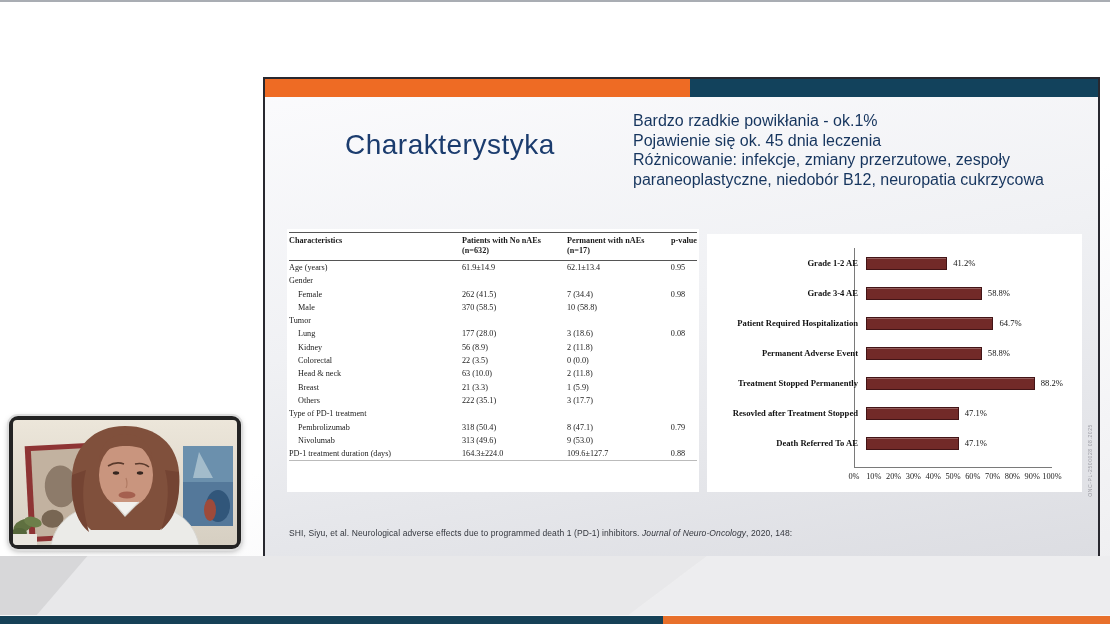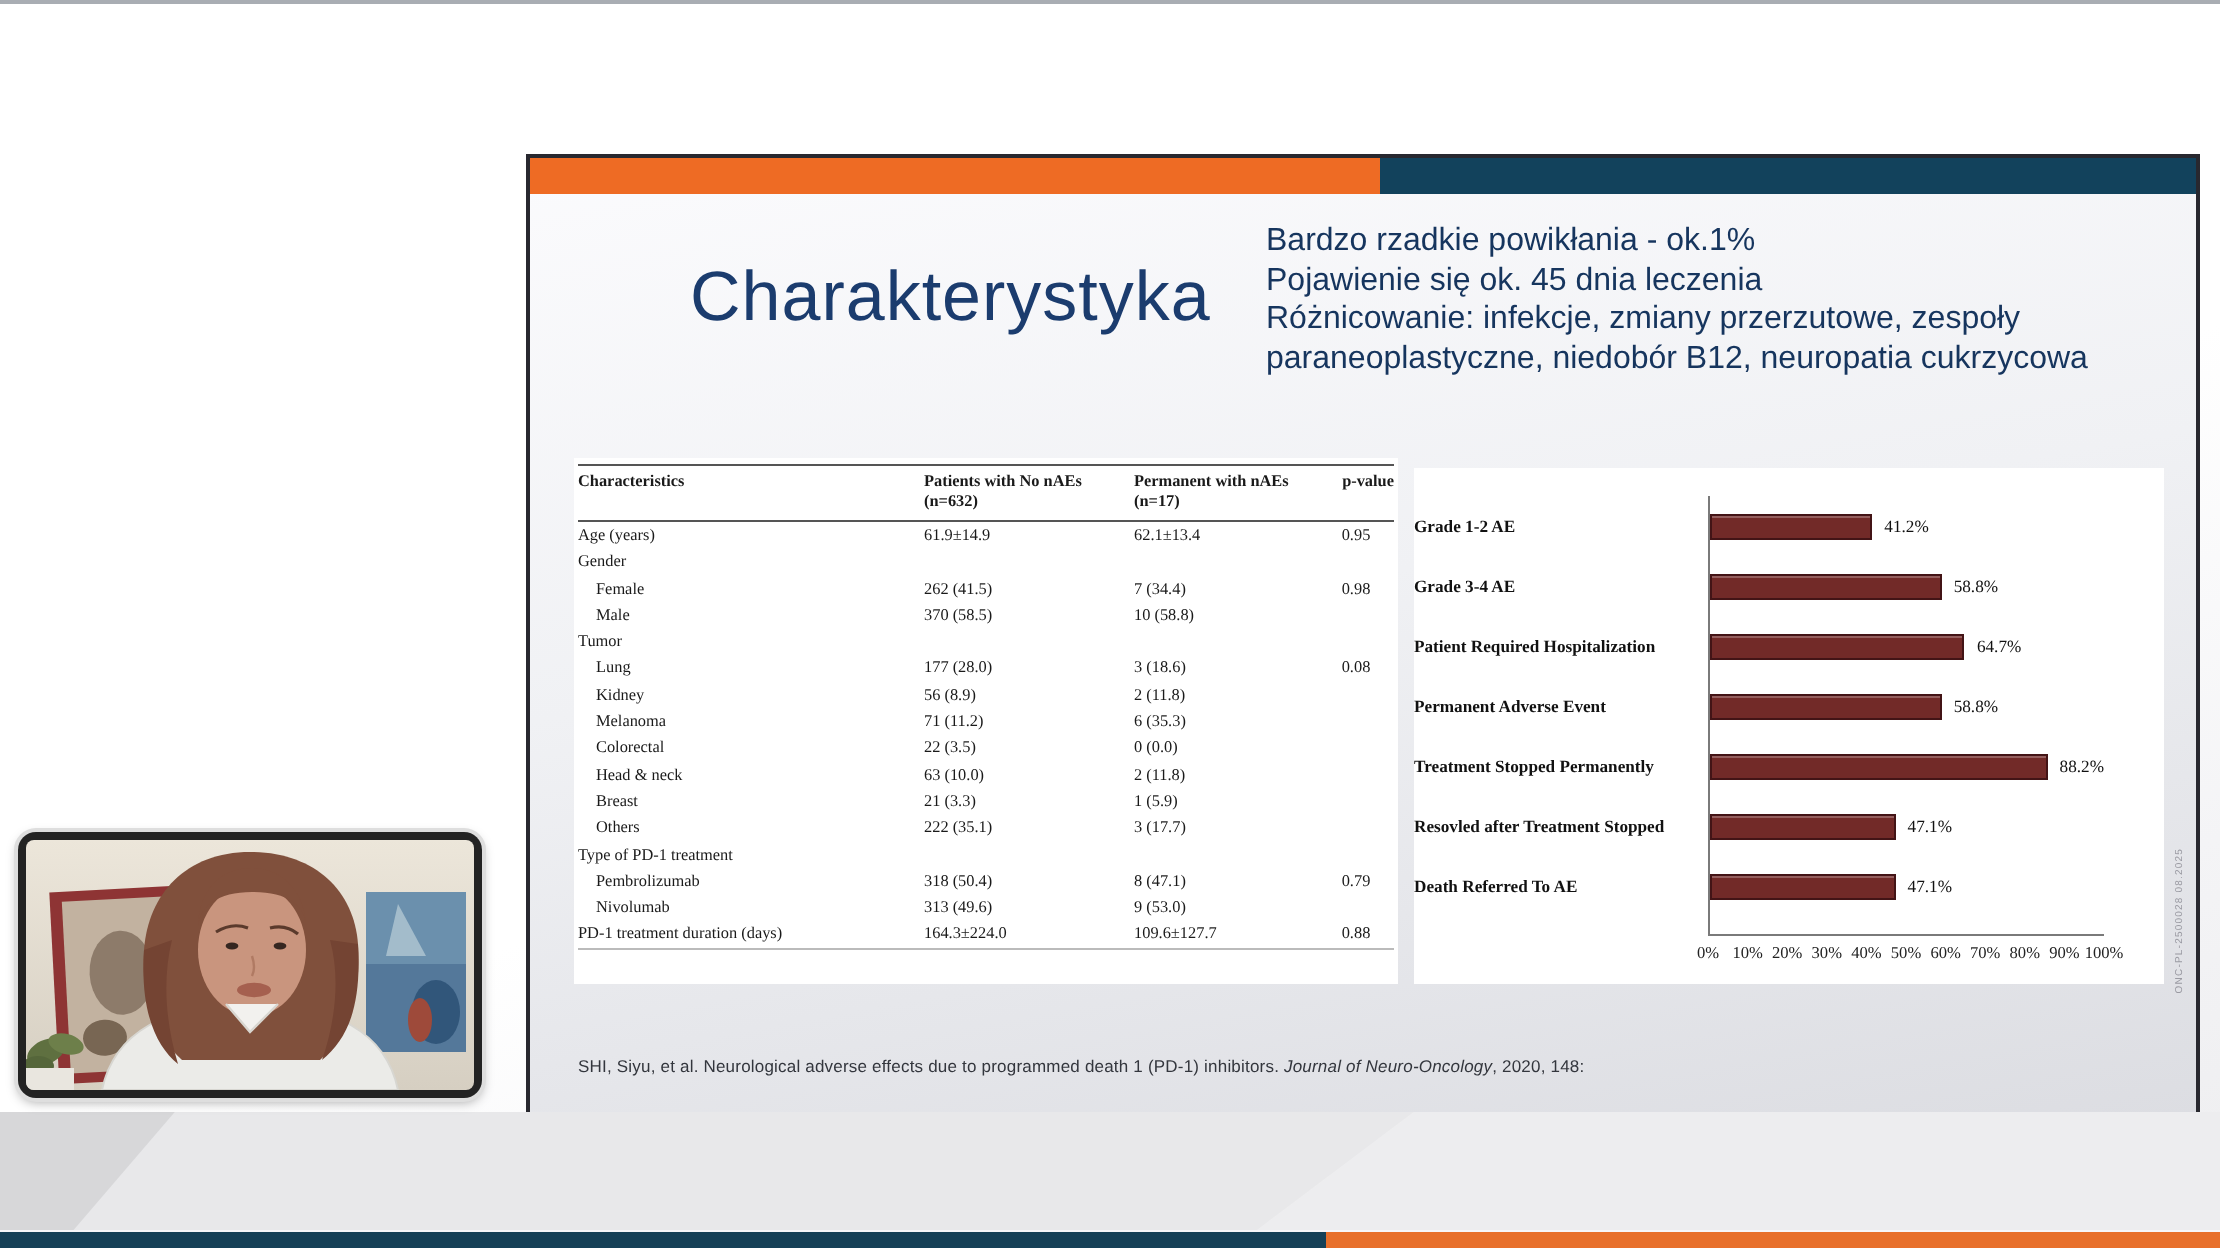--- a/index.html
+++ b/index.html
@@ -21,21 +21,21 @@
   .bottom-bar .orange-seg{flex:1;height:100%;}
 
   
   .slide{position:absolute;left:263px;top:77px;width:833px;height:480px;
     border:2px solid #28282f;border-bottom:none;box-sizing:content-box;
     background:linear-gradient(170deg,#fbfbfd 0%,#f0f1f4 45%,#dcdde2 100%);}
   .slide-topbar{display:flex;height:18px;width:100%;}
   .slide-topbar .bar-orange{width:425px;height:100%;}
   .slide-topbar .bar-navy{flex:1;height:100%;}
 
-  .slide-title{position:absolute;left:80px;top:50px;font-size:35px;color:#1b3c6e;
+  .slide-title{position:absolute;left:80px;top:50px;font-size:28px;color:#1b3c6e;
     letter-spacing:.5px;font-family:"Liberation Sans",sans-serif;}
   .bullets{position:absolute;left:368px;top:32px;width:455px;font-size:16px;line-height:19.5px;
     color:#16355e;}
 
   
   .table-panel{position:absolute;left:22px;top:150px;width:412px;height:263px;background:#fff;
     padding:3px 2px;box-sizing:border-box;}
   table.char-table{width:100%;border-collapse:collapse;font-family:"Liberation Serif",serif;
     color:#1a1a1a;table-layout:fixed;}
   table.char-table th{font-weight:bold;text-align:left;vertical-align:top;
@@ -46,22 +46,22 @@
   td.cell-label.indent{padding-left:9px;}
   td.cell-p{text-align:center;}
   table.char-table{border-bottom:1px solid #bbb;}
 
   
   .chart-panel{position:absolute;left:442px;top:155px;width:375px;height:258px;background:#fff;}
   .chart-axis{position:absolute;left:147px;top:14px;width:197px;height:219px;
     border-left:1px solid #7a7a7a;border-bottom:1px solid #7a7a7a;}
   .chart-rows{position:absolute;left:0;top:14px;right:6px;}
   .chart-row{display:flex;height:30px;align-items:center;}
-  .chart-label{width:140px;padding-right:8px;text-align:left;font-family:"Liberation Serif",serif;
-    font-weight:bold;font-size:8.6px;white-space:nowrap;color:#111;}
+  .chart-label{width:140px;padding-right:8px;text-align:right;font-family:"Liberation Serif",serif;
+    font-weight:bold;font-size:8.6px;white-space:nowrap;color:#111;padding-left:11px;}
   .chart-plot{position:relative;width:197px;display:flex;align-items:center;overflow:visible;}
   .chart-bar{height:13px;background:#722a28;border:1px solid #431416;box-sizing:border-box;
     box-shadow:inset 0 1px 0 rgba(255,255,255,.25);}
   .chart-value{margin-left:6px;font-family:"Liberation Serif",serif;font-size:8.6px;color:#111;white-space:nowrap;}
   .chart-xticks{position:absolute;left:147px;top:238px;width:198px;height:12px;}
   .chart-xticks span{position:absolute;transform:translateX(-50%);font-family:"Liberation Serif",serif;
     font-size:8.3px;color:#222;white-space:nowrap;}
 
   .citation{position:absolute;left:24px;top:449px;font-size:8.5px;color:#33363d;letter-spacing:.1px;}
   .citation i{font-style:italic;}
@@ -153,26 +153,20 @@
           <tr>
             <td class="cell-label indent">Lung</td>
             <td class="cell-val">177 (28.0)</td>
             <td class="cell-val">3 (18.6)</td>
             <td class="cell-p">0.08</td>
           </tr>
           <tr>
             <td class="cell-label indent">Kidney</td>
             <td class="cell-val">56 (8.9)</td>
             <td class="cell-val">2 (11.8)</td>
-            <td class="cell-p"></td>
-          </tr>
-          <tr>
-            <td class="cell-label indent">Melanoma</td>
-            <td class="cell-val">71 (11.2)</td>
-            <td class="cell-val">6 (35.3)</td>
             <td class="cell-p"></td>
           </tr>
           <tr>
             <td class="cell-label indent">Colorectal</td>
             <td class="cell-val">22 (3.5)</td>
             <td class="cell-val">0 (0.0)</td>
             <td class="cell-p"></td>
           </tr>
           <tr>
             <td class="cell-label indent">Head &amp; neck</td>

